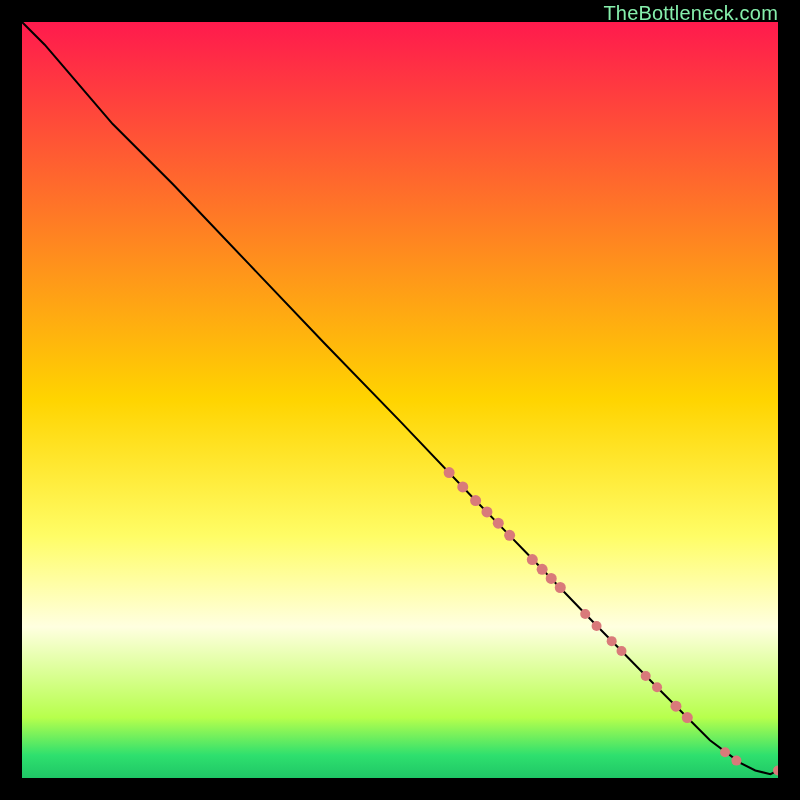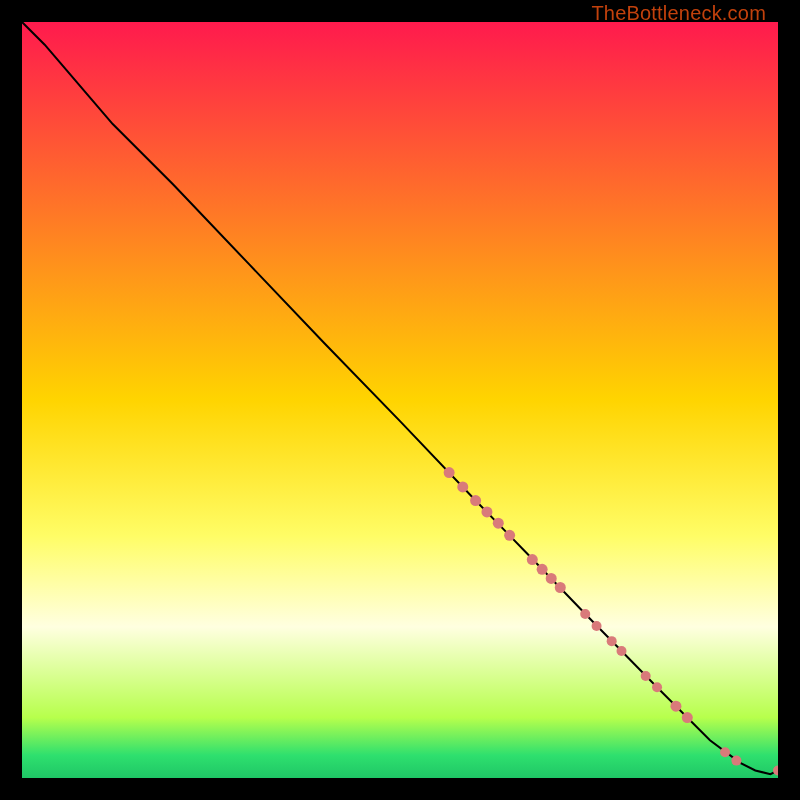--- a/index.html
+++ b/index.html
@@ -12,24 +12,24 @@
   }
   .stage {
     position: relative;
     width: 800px;
     height: 800px;
     background: #000;
   }
   .attribution {
     position: absolute;
     top: 2px;
-    right: 34px;
+    right: 22px;
     font-family: Arial, Helvetica, sans-serif;
     font-size: 20px;
-    color: #c2410c;
+    color: #86efac;
     letter-spacing: 0.2px;
   }
   svg.plot {
     position: absolute;
     left: 22px;
     top: 22px;
     width: 756px;
     height: 756px;
     display: block;
   }

